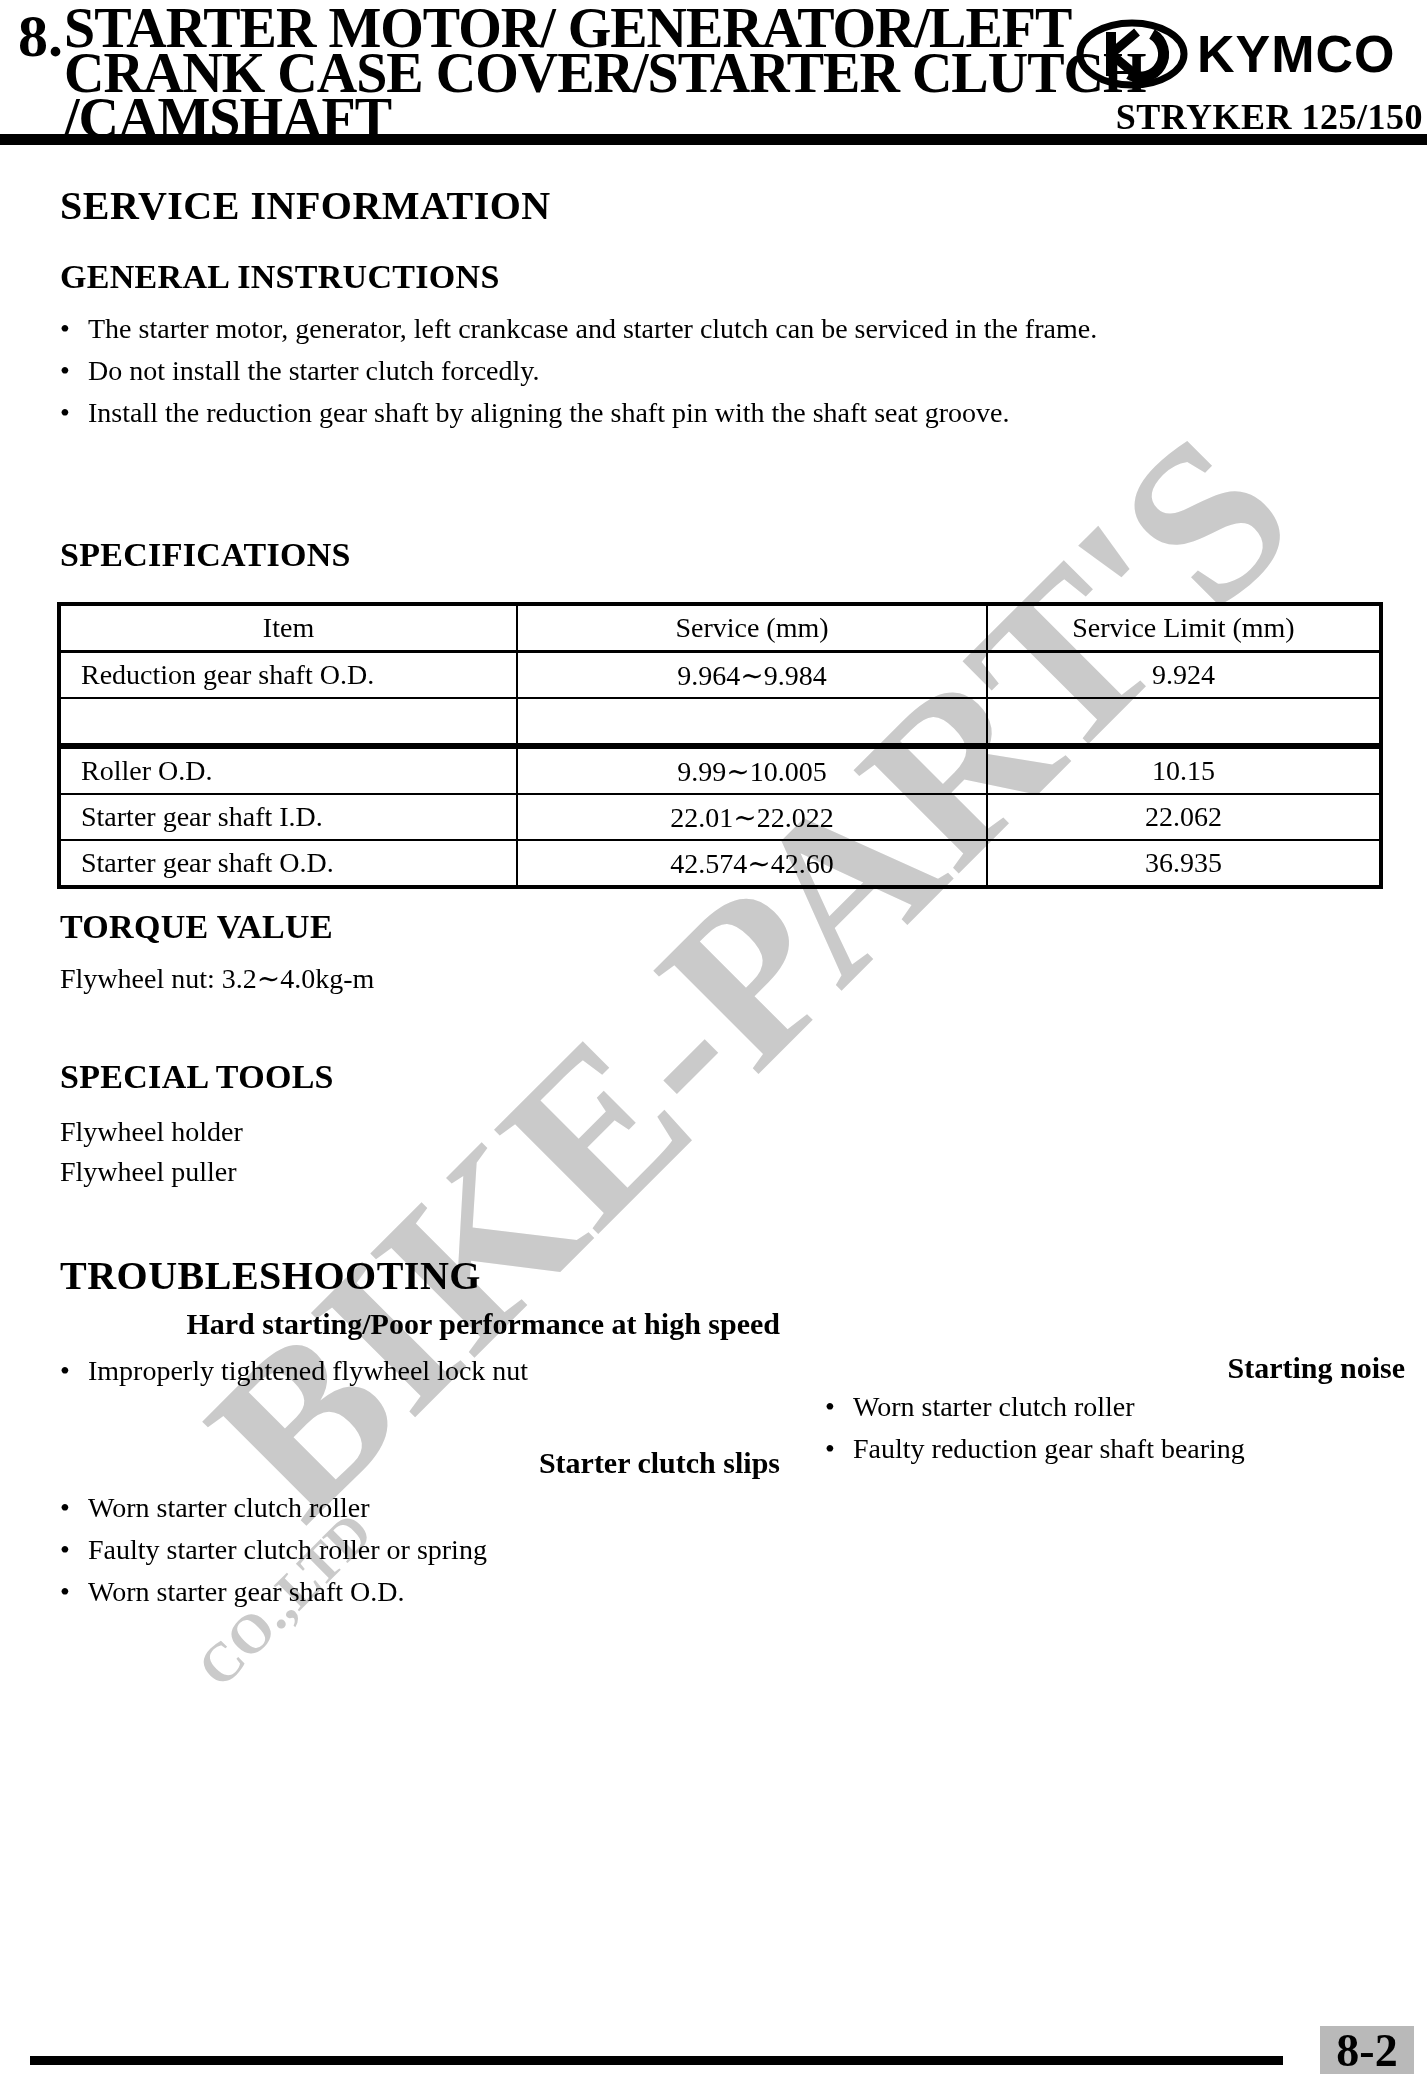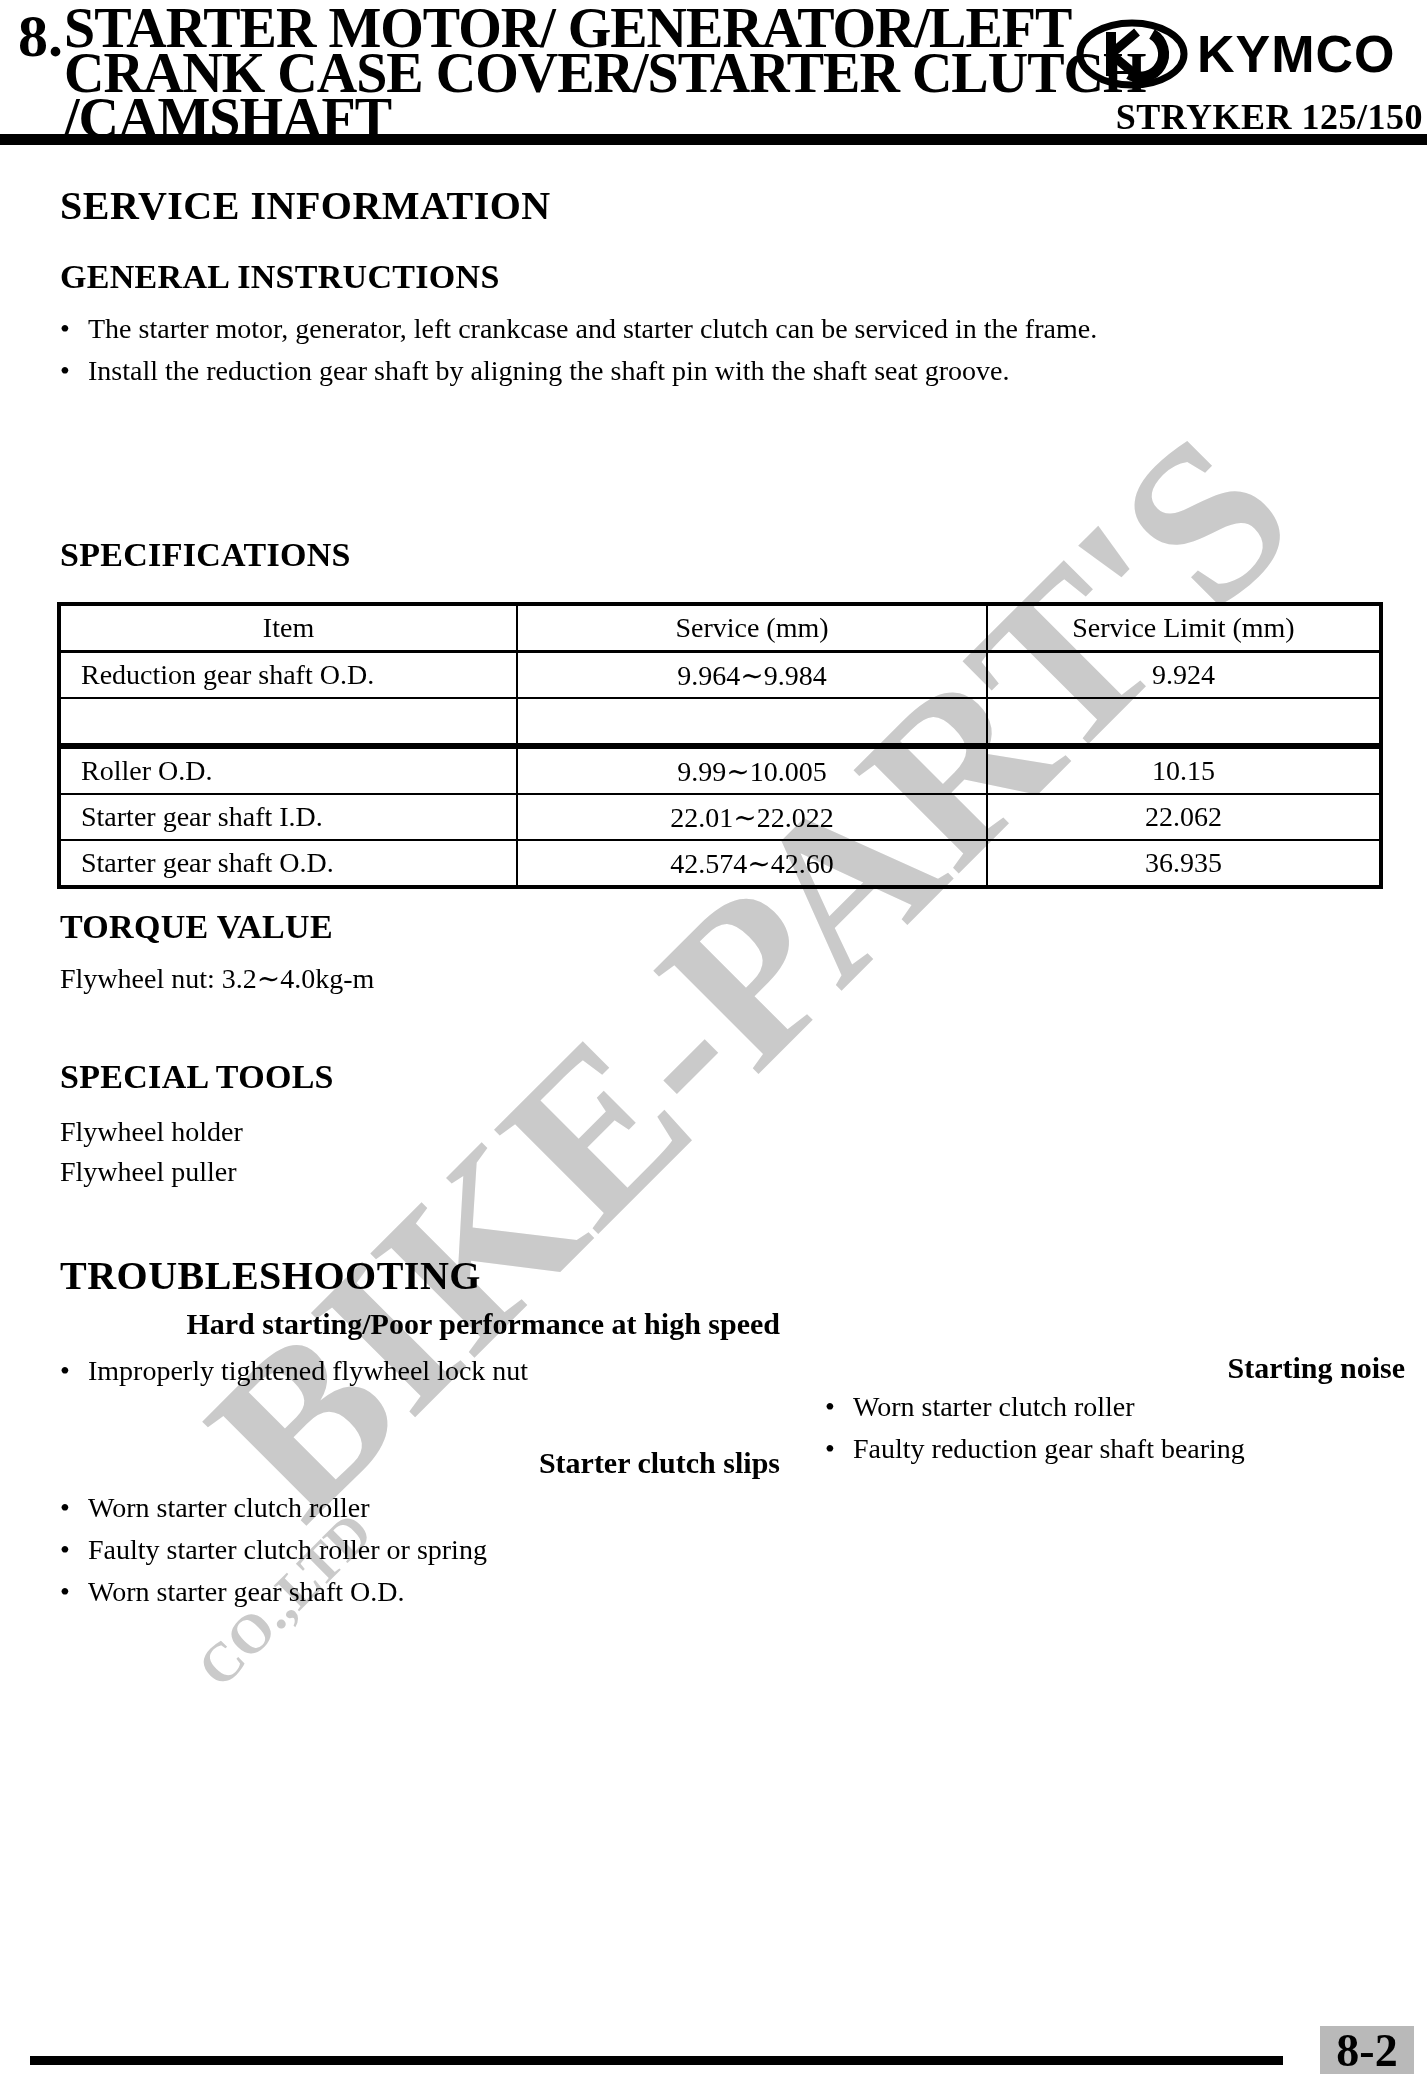--- a/index.html
+++ b/index.html
@@ -92,20 +92,21 @@
     </div>
     <div class="model">STRYKER 125/150</div>
     <div class="top-rule"></div>
 
     <div class="h1" style="top:182px;">SERVICE INFORMATION</div>
 
     <div class="h2" style="top:258px;">GENERAL INSTRUCTIONS</div>
 
     <div class="bullets" style="top:308px;">
       <div class="bullet">The starter motor, generator, left crankcase and starter clutch can be serviced in the frame.</div>
+      <div class="bullet">Do not install the starter clutch forcedly.</div>
       <div class="bullet">Install the reduction gear shaft by aligning the shaft pin with the shaft seat groove.</div>
     </div>
 
     <div class="h2" style="top:536px;">SPECIFICATIONS</div>
 
     <table class="spec-table">
       <colgroup>
           <col class="c-item">
           <col class="c-std">
           <col class="c-svc">

